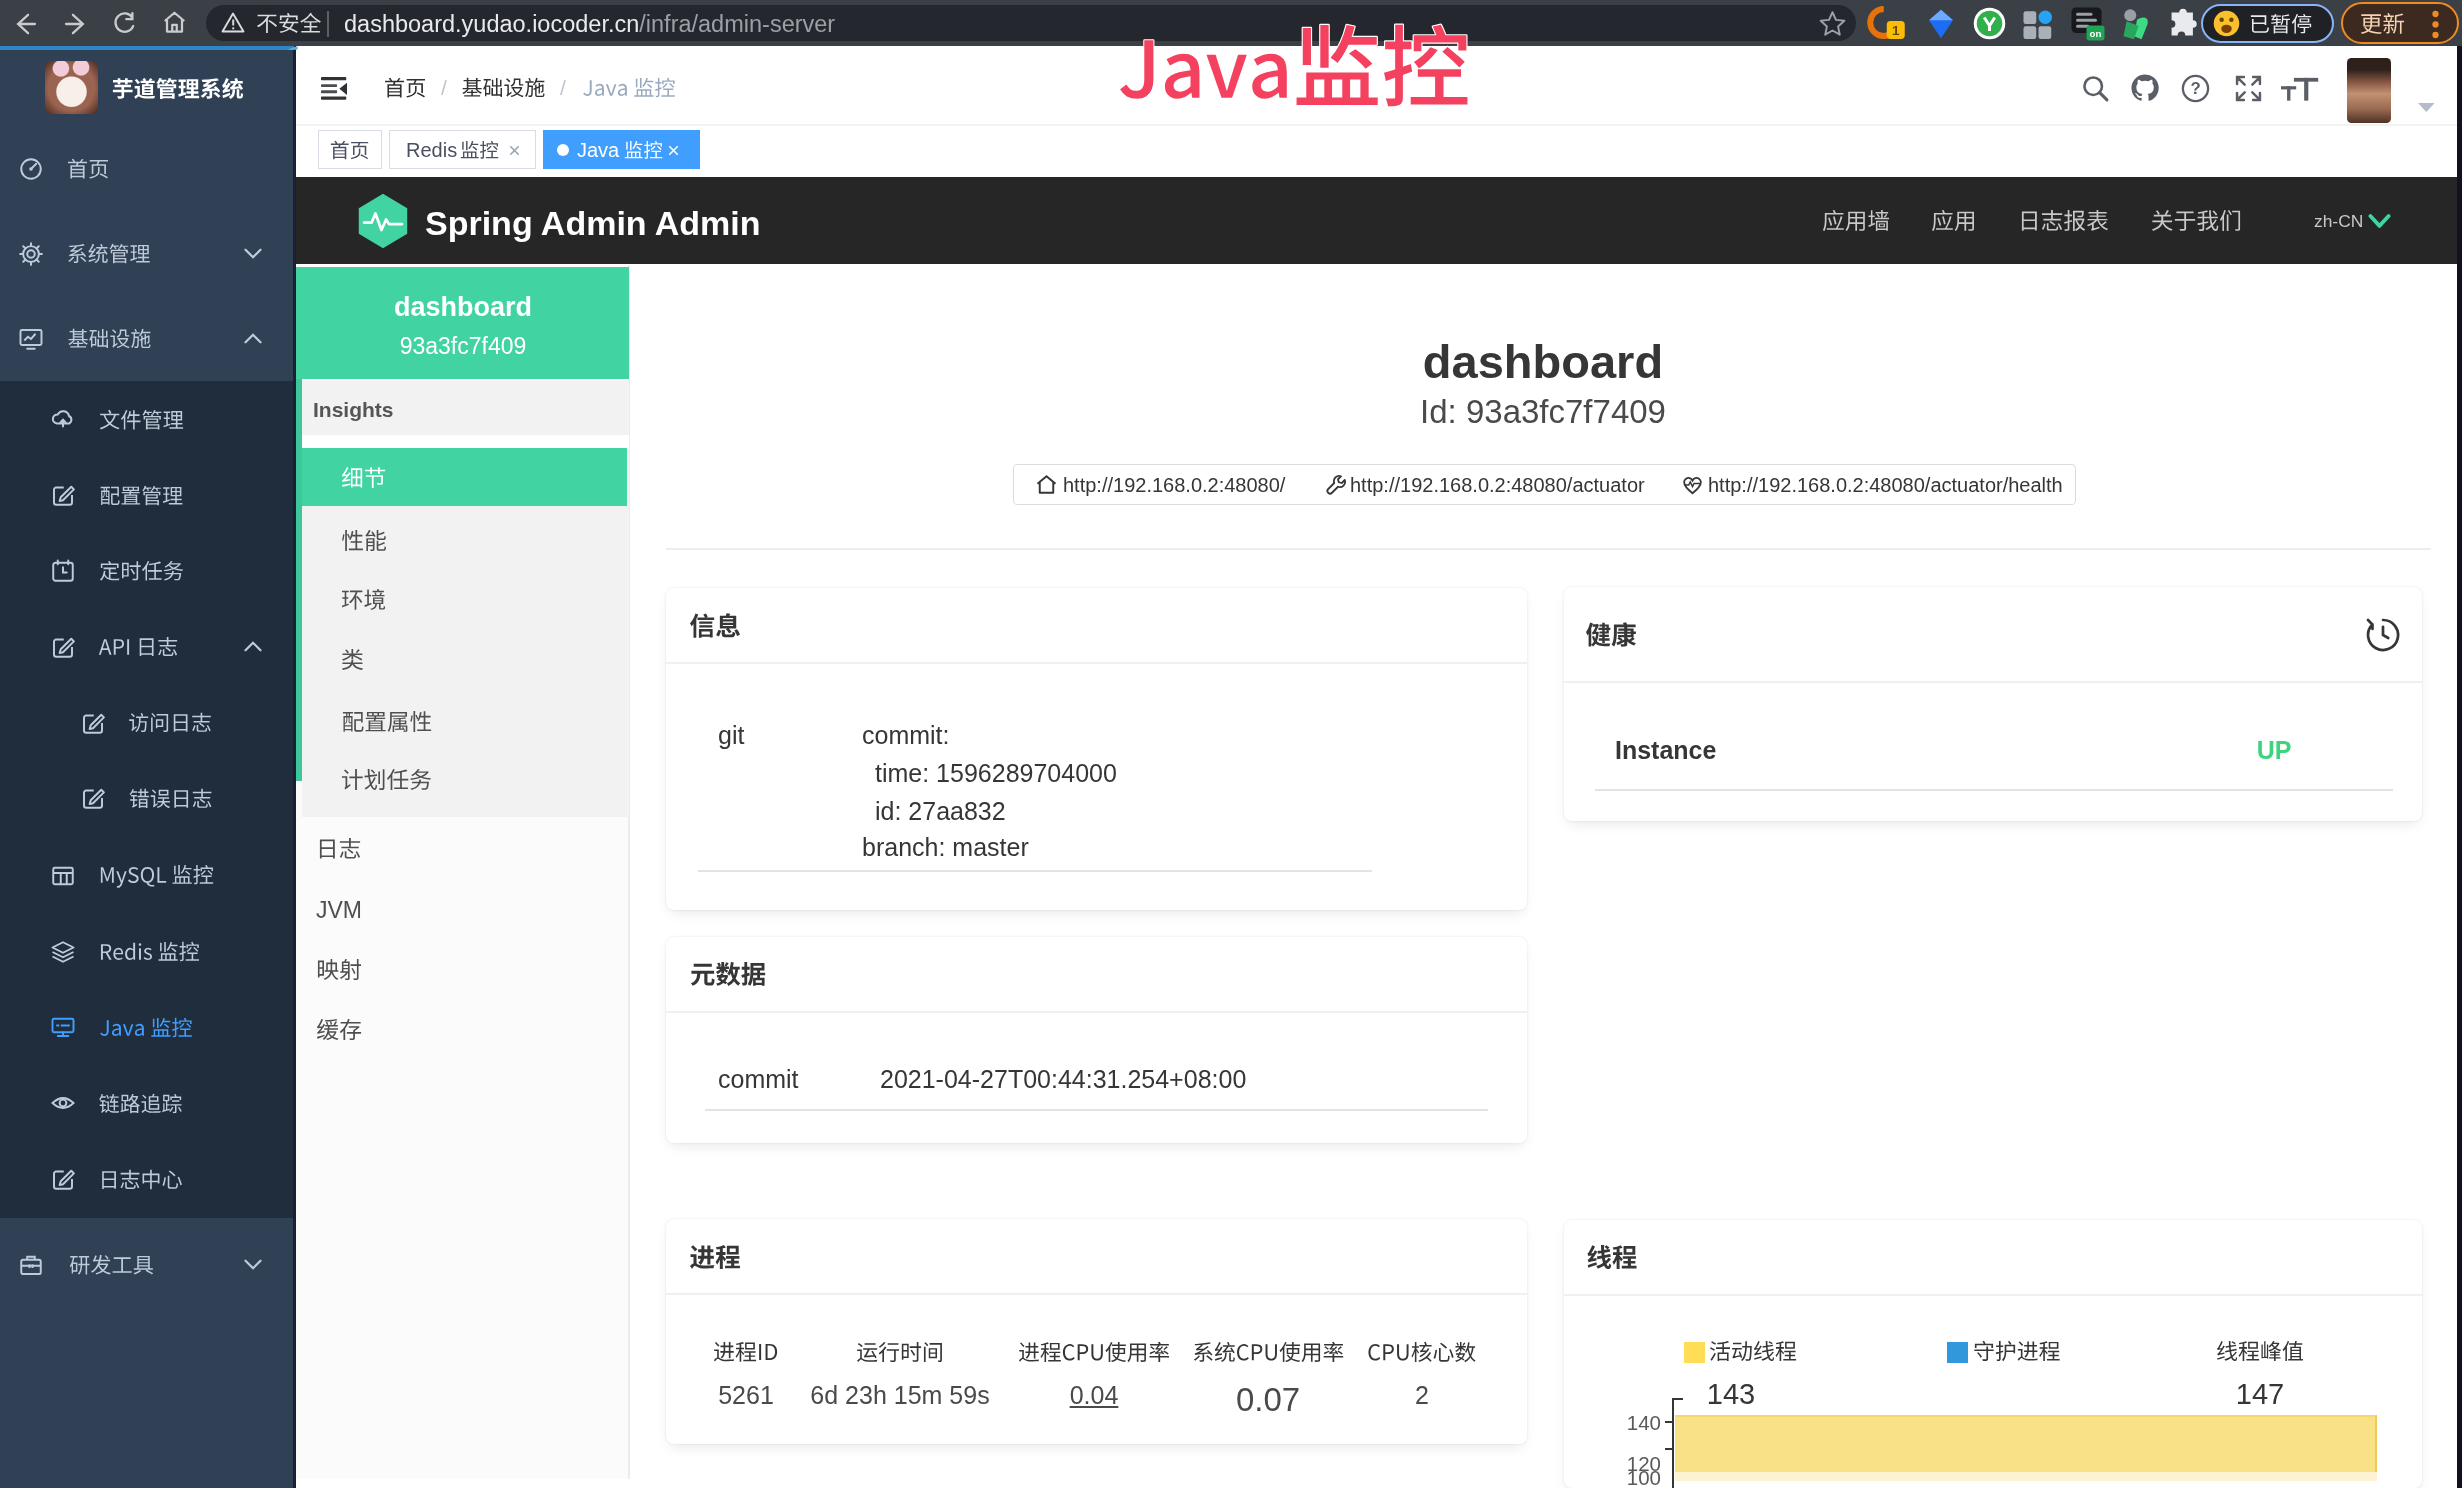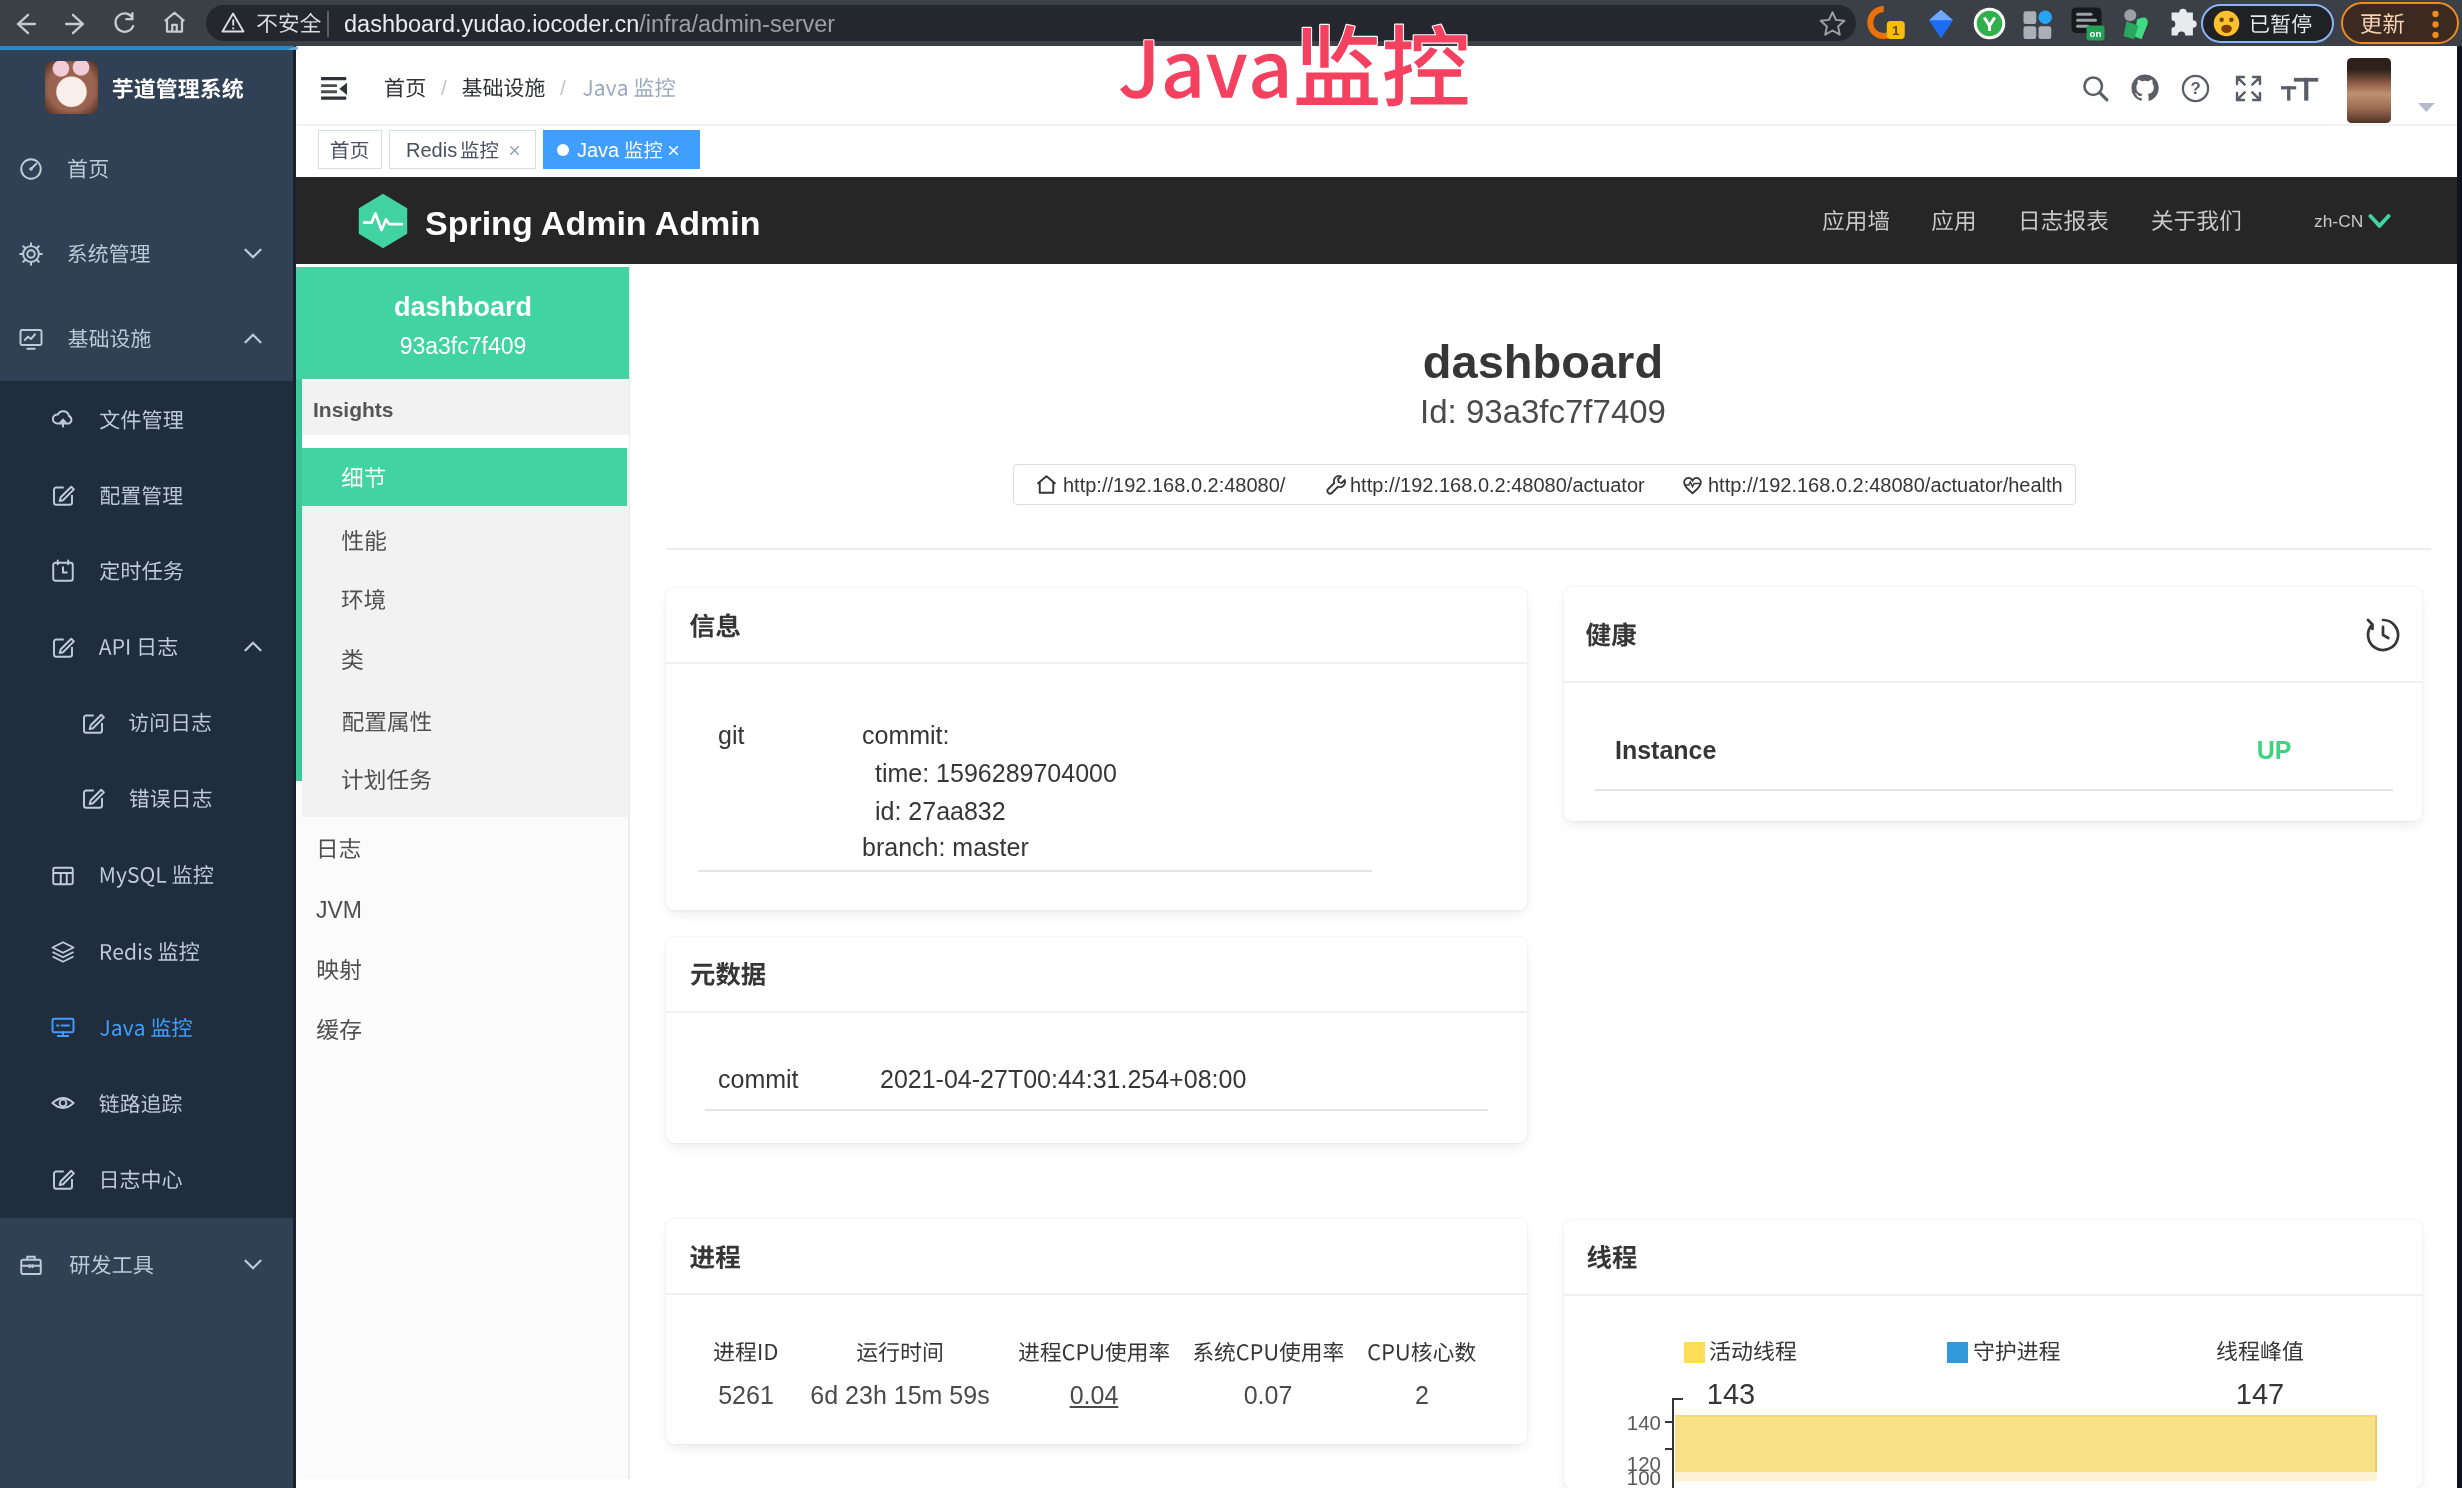--- a/index.html
+++ b/index.html
@@ -414,21 +414,21 @@
   </svg>
 <svg style="position:absolute;left:1192px;top:1341px;" width="153" height="22" viewBox="30 -887 6952 1012">
     <path d="M286 -224 361 -197Q331 -157 293 -117Q255 -77 215 -42Q174 -7 136 20Q129 13 117 4Q105 -6 92 -15Q80 -24 70 -30Q130 -66 188 -118Q246 -170 286 -224ZM636 -190 695 -229Q737 -198 783 -161Q828 -124 869 -88Q909 -52 936 -23L872 22Q848 -6 808 -44Q768 -81 723 -120Q678 -158 636 -190ZM471 -304H547V-19Q547 12 539 29Q530 46 505 56Q480 65 442 67Q404 69 349 69Q346 52 338 31Q329 9 320 -6Q351 -5 377 -4Q404 -3 424 -4Q443 -4 451 -4Q464 -5 467 -8Q471 -12 471 -20ZM803 -833 855 -770Q785 -753 697 -739Q609 -726 513 -716Q416 -706 317 -699Q218 -692 126 -688Q125 -702 119 -721Q113 -740 107 -753Q198 -758 295 -765Q392 -772 485 -782Q579 -792 660 -805Q742 -817 803 -833ZM129 -245Q128 -253 124 -265Q120 -278 115 -291Q111 -305 106 -315Q130 -318 164 -332Q198 -346 245 -369Q271 -381 321 -409Q371 -437 435 -476Q499 -515 567 -562Q636 -609 698 -660L756 -612Q615 -505 469 -421Q324 -338 182 -278V-275Q182 -275 174 -273Q166 -270 155 -266Q145 -261 137 -256Q129 -250 129 -245ZM129 -245 127 -299 178 -326 818 -369Q816 -354 816 -337Q816 -319 817 -308Q668 -297 562 -289Q455 -281 382 -276Q309 -270 264 -266Q218 -261 192 -258Q166 -255 152 -252Q138 -249 129 -245ZM183 -454Q182 -461 179 -473Q175 -486 171 -499Q166 -512 162 -521Q177 -523 195 -534Q214 -545 236 -561Q248 -569 271 -588Q295 -607 325 -633Q355 -659 386 -690Q417 -721 444 -753L508 -717Q443 -650 372 -591Q302 -532 232 -489V-487Q232 -487 225 -484Q217 -481 208 -476Q198 -471 191 -465Q183 -459 183 -454ZM183 -454 183 -505 225 -527 571 -545Q568 -531 566 -513Q564 -496 563 -485Q444 -479 373 -474Q301 -469 263 -466Q226 -463 209 -460Q193 -457 183 -454ZM664 -444 722 -474Q760 -440 800 -400Q839 -360 872 -321Q906 -282 926 -252L866 -216Q847 -247 813 -287Q780 -327 741 -369Q702 -410 664 -444Z M1741 -553 1800 -583Q1827 -548 1856 -507Q1884 -467 1909 -429Q1935 -391 1949 -361L1885 -326Q1872 -355 1848 -394Q1824 -434 1797 -475Q1769 -517 1741 -553ZM1407 -695H1948V-627H1407ZM1698 -352H1772V-36Q1772 -16 1776 -11Q1781 -6 1797 -6Q1802 -6 1816 -6Q1830 -6 1845 -6Q1859 -6 1865 -6Q1876 -6 1882 -16Q1888 -25 1890 -55Q1893 -84 1894 -145Q1905 -135 1924 -127Q1944 -118 1958 -114Q1956 -46 1948 -8Q1939 30 1922 45Q1904 60 1873 60Q1868 60 1855 60Q1843 60 1829 60Q1814 60 1802 60Q1790 60 1785 60Q1750 60 1732 51Q1713 43 1706 22Q1698 1 1698 -36ZM1510 -350H1584Q1581 -266 1571 -199Q1562 -132 1539 -80Q1516 -28 1474 10Q1432 49 1364 77Q1359 67 1352 55Q1344 44 1335 33Q1326 22 1317 16Q1378 -7 1416 -40Q1453 -72 1473 -116Q1493 -160 1500 -218Q1508 -276 1510 -350ZM1412 -347 1410 -404 1453 -429 1856 -462Q1856 -448 1858 -430Q1861 -413 1863 -401Q1749 -390 1672 -383Q1596 -375 1548 -370Q1500 -364 1473 -361Q1447 -357 1434 -354Q1421 -351 1412 -347ZM1595 -824 1664 -842Q1681 -812 1698 -776Q1716 -739 1725 -715L1650 -692Q1642 -718 1626 -755Q1610 -792 1595 -824ZM1412 -347Q1411 -358 1406 -372Q1401 -386 1396 -400Q1391 -414 1387 -421Q1401 -425 1418 -431Q1436 -438 1450 -451Q1461 -461 1482 -488Q1504 -515 1530 -549Q1555 -583 1578 -615Q1601 -647 1614 -666H1704Q1685 -639 1658 -602Q1632 -565 1603 -527Q1574 -488 1547 -454Q1520 -420 1500 -397Q1500 -397 1491 -394Q1482 -391 1469 -386Q1456 -380 1443 -374Q1430 -368 1421 -361Q1412 -354 1412 -347ZM1066 -182Q1064 -190 1060 -204Q1056 -217 1051 -231Q1046 -245 1041 -255Q1058 -258 1076 -276Q1094 -293 1118 -321Q1130 -334 1154 -365Q1179 -396 1208 -439Q1238 -482 1269 -532Q1301 -581 1326 -632L1393 -592Q1334 -490 1263 -393Q1192 -297 1120 -224V-222Q1120 -222 1112 -218Q1103 -214 1093 -208Q1083 -202 1074 -195Q1066 -188 1066 -182ZM1066 -182 1061 -246 1098 -273 1368 -326Q1366 -311 1367 -291Q1368 -272 1369 -260Q1277 -240 1220 -227Q1163 -214 1132 -206Q1102 -198 1088 -192Q1074 -187 1066 -182ZM1060 -423Q1058 -431 1053 -445Q1049 -459 1043 -475Q1038 -490 1033 -500Q1047 -503 1061 -520Q1076 -536 1092 -561Q1102 -574 1118 -602Q1135 -631 1155 -670Q1176 -709 1197 -754Q1218 -799 1234 -844L1310 -809Q1283 -747 1250 -686Q1217 -624 1181 -568Q1145 -512 1108 -467V-465Q1108 -465 1101 -460Q1093 -456 1084 -449Q1074 -443 1067 -436Q1060 -429 1060 -423ZM1060 -423 1058 -480 1095 -504 1282 -524Q1279 -509 1278 -491Q1276 -472 1276 -460Q1212 -451 1172 -446Q1132 -440 1110 -436Q1088 -432 1077 -429Q1066 -426 1060 -423ZM1042 -53Q1083 -64 1135 -79Q1188 -94 1247 -112Q1306 -129 1367 -147L1379 -82Q1295 -55 1211 -28Q1127 -1 1059 21Z M2377 13Q2309 13 2251 -12Q2192 -38 2149 -87Q2106 -136 2082 -207Q2058 -277 2058 -366Q2058 -455 2083 -525Q2107 -596 2151 -645Q2195 -694 2254 -720Q2313 -746 2383 -746Q2450 -746 2501 -719Q2552 -691 2584 -656L2534 -596Q2505 -627 2468 -646Q2431 -665 2384 -665Q2315 -665 2263 -629Q2211 -593 2182 -527Q2153 -460 2153 -369Q2153 -276 2181 -209Q2209 -141 2260 -105Q2311 -68 2381 -68Q2433 -68 2475 -90Q2516 -112 2551 -151L2602 -92Q2559 -42 2504 -14Q2449 13 2377 13Z M2739 0V-733H2948Q3030 -733 3092 -713Q3154 -692 3188 -645Q3222 -598 3222 -518Q3222 -441 3188 -391Q3154 -341 3093 -316Q3032 -292 2952 -292H2831V0ZM2831 -367H2940Q3036 -367 3083 -403Q3130 -439 3130 -518Q3130 -598 3082 -628Q3033 -658 2936 -658H2831Z M3632 13Q3576 13 3528 -3Q3480 -19 3444 -56Q3409 -93 3389 -154Q3369 -215 3369 -302V-733H3461V-300Q3461 -212 3484 -161Q3507 -111 3545 -89Q3584 -68 3632 -68Q3681 -68 3720 -89Q3759 -111 3783 -161Q3806 -212 3806 -300V-733H3895V-302Q3895 -215 3875 -154Q3856 -93 3820 -56Q3784 -19 3736 -3Q3688 13 3632 13Z M4313 -729H4954V-660H4313ZM4412 -499V-349H4849V-499ZM4342 -562H4921V-285H4342ZM4405 -265Q4452 -186 4533 -129Q4615 -72 4724 -36Q4834 -0 4964 14Q4956 22 4947 34Q4938 46 4931 58Q4924 71 4919 82Q4786 62 4675 21Q4564 -21 4480 -87Q4396 -152 4342 -244ZM4591 -836H4664V-394Q4664 -336 4658 -279Q4652 -222 4633 -169Q4614 -116 4576 -69Q4538 -22 4477 17Q4415 56 4322 83Q4317 75 4309 63Q4301 52 4293 40Q4285 28 4276 21Q4366 -2 4424 -35Q4482 -68 4516 -109Q4549 -151 4565 -197Q4581 -244 4586 -294Q4591 -344 4591 -394ZM4270 -842 4340 -820Q4306 -736 4261 -654Q4215 -572 4163 -500Q4110 -428 4055 -372Q4051 -381 4044 -395Q4036 -409 4028 -423Q4020 -437 4013 -446Q4063 -494 4111 -558Q4159 -621 4200 -694Q4241 -766 4270 -842ZM4165 -581 4235 -652 4237 -651V84H4165Z M5188 -770H5835V-698H5188ZM5188 -537H5833V-466H5188ZM5182 -298H5835V-227H5182ZM5145 -770H5219V-407Q5219 -350 5214 -285Q5209 -220 5196 -153Q5182 -87 5155 -26Q5127 35 5082 85Q5077 77 5066 68Q5055 58 5044 49Q5033 40 5024 36Q5066 -11 5090 -66Q5114 -121 5126 -179Q5138 -238 5142 -296Q5145 -354 5145 -407ZM5805 -770H5879V-22Q5879 14 5869 33Q5858 52 5833 62Q5808 71 5763 73Q5718 75 5647 74Q5644 60 5637 39Q5629 17 5621 2Q5656 3 5689 3Q5721 4 5745 3Q5769 3 5778 3Q5793 2 5799 -3Q5805 -8 5805 -22ZM5459 -743H5535V71H5459Z M6452 -284H6532V80H6452ZM6043 -202H6942V-132H6043ZM6063 -750H6933V-681H6063ZM6821 -643 6884 -605Q6850 -570 6809 -537Q6769 -503 6734 -478L6679 -515Q6702 -531 6728 -554Q6754 -576 6779 -599Q6803 -623 6821 -643ZM6543 -443 6599 -466Q6622 -441 6644 -410Q6667 -379 6686 -350Q6705 -321 6716 -297L6656 -270Q6647 -294 6629 -324Q6610 -354 6588 -386Q6566 -417 6543 -443ZM6048 -337Q6095 -357 6161 -388Q6228 -418 6296 -451L6311 -394Q6253 -363 6194 -332Q6136 -301 6086 -277ZM6077 -599 6128 -640Q6155 -624 6184 -605Q6214 -585 6239 -565Q6265 -544 6282 -527L6228 -481Q6213 -498 6188 -519Q6162 -540 6133 -561Q6104 -583 6077 -599ZM6669 -408 6722 -448Q6756 -429 6794 -405Q6832 -380 6866 -356Q6900 -331 6922 -311L6866 -266Q6845 -286 6812 -311Q6779 -336 6741 -362Q6704 -387 6669 -408ZM6330 -483Q6328 -490 6325 -502Q6321 -514 6317 -526Q6313 -538 6309 -547Q6319 -549 6331 -558Q6342 -566 6353 -579Q6362 -588 6381 -612Q6399 -635 6421 -667Q6443 -699 6459 -732L6524 -706Q6492 -652 6452 -604Q6411 -555 6373 -520V-518Q6373 -518 6366 -515Q6360 -512 6352 -506Q6343 -501 6337 -495Q6330 -489 6330 -483ZM6330 -483 6330 -535 6367 -557 6562 -568Q6557 -555 6554 -537Q6550 -519 6548 -508Q6483 -504 6443 -500Q6403 -496 6380 -494Q6358 -491 6347 -488Q6336 -486 6330 -483ZM6310 -284Q6309 -291 6305 -302Q6301 -314 6297 -327Q6293 -339 6289 -349Q6306 -352 6326 -365Q6346 -378 6371 -399Q6385 -410 6412 -435Q6439 -460 6473 -494Q6507 -528 6543 -569Q6579 -609 6610 -650L6671 -615Q6597 -529 6516 -452Q6435 -375 6355 -319V-317Q6355 -317 6349 -314Q6342 -311 6333 -306Q6324 -300 6317 -295Q6310 -289 6310 -284ZM6310 -284 6309 -335 6347 -358 6653 -384Q6652 -370 6652 -353Q6651 -336 6652 -325Q6545 -315 6481 -309Q6417 -302 6383 -298Q6348 -294 6333 -291Q6318 -287 6310 -284ZM6427 -828 6500 -847Q6519 -823 6538 -792Q6556 -762 6566 -739L6490 -715Q6481 -738 6463 -770Q6444 -802 6427 -828Z" fill="#363636"></path>
   </svg>
 <svg style="position:absolute;left:1367px;top:1341px;" width="110" height="22" viewBox="18 -884 4985 1007">
     <path d="M377 13Q309 13 251 -12Q192 -38 149 -87Q106 -136 82 -207Q58 -277 58 -366Q58 -455 83 -525Q107 -596 151 -645Q195 -694 254 -720Q313 -746 383 -746Q450 -746 501 -719Q552 -691 584 -656L534 -596Q505 -627 468 -646Q431 -665 384 -665Q315 -665 263 -629Q211 -593 182 -527Q153 -460 153 -369Q153 -276 181 -209Q209 -141 260 -105Q311 -68 381 -68Q433 -68 475 -90Q516 -112 551 -151L602 -92Q559 -42 504 -14Q449 13 377 13Z M739 0V-733H948Q1030 -733 1092 -713Q1154 -692 1188 -645Q1222 -598 1222 -518Q1222 -441 1188 -391Q1154 -341 1093 -316Q1032 -292 952 -292H831V0ZM831 -367H940Q1036 -367 1083 -403Q1130 -439 1130 -518Q1130 -598 1082 -628Q1033 -658 936 -658H831Z M1632 13Q1576 13 1528 -3Q1480 -19 1444 -56Q1409 -93 1389 -154Q1369 -215 1369 -302V-733H1461V-300Q1461 -212 1484 -161Q1507 -111 1545 -89Q1584 -68 1632 -68Q1681 -68 1720 -89Q1759 -111 1783 -161Q1806 -212 1806 -300V-733H1895V-302Q1895 -215 1875 -154Q1856 -93 1820 -56Q1784 -19 1736 -3Q1688 13 1632 13Z M2687 -123 2741 -167Q2778 -139 2818 -106Q2859 -72 2896 -40Q2932 -7 2955 19L2898 70Q2876 43 2841 10Q2805 -24 2765 -59Q2724 -95 2687 -123ZM2777 -549 2848 -525Q2805 -448 2742 -377Q2678 -305 2600 -245Q2521 -185 2433 -143Q2428 -151 2421 -162Q2414 -173 2406 -183Q2398 -193 2390 -200Q2474 -239 2550 -295Q2625 -350 2683 -416Q2742 -481 2777 -549ZM2850 -370 2928 -342Q2874 -249 2793 -168Q2712 -88 2609 -24Q2505 39 2384 81Q2380 72 2372 60Q2364 49 2355 38Q2347 26 2340 19Q2457 -19 2556 -78Q2656 -136 2732 -211Q2807 -286 2850 -370ZM2393 -703H2949V-634H2393ZM2431 -364Q2429 -374 2425 -387Q2422 -400 2417 -414Q2413 -427 2409 -436Q2424 -439 2443 -445Q2462 -451 2474 -464Q2483 -474 2500 -500Q2518 -525 2538 -557Q2558 -589 2576 -619Q2594 -649 2603 -666H2685Q2670 -641 2649 -607Q2628 -573 2605 -536Q2582 -500 2560 -467Q2539 -434 2523 -411Q2523 -411 2513 -408Q2504 -406 2490 -401Q2477 -396 2463 -390Q2450 -383 2440 -377Q2431 -371 2431 -364ZM2431 -364 2430 -420 2471 -442 2752 -457Q2746 -443 2739 -424Q2732 -405 2729 -394Q2638 -388 2583 -384Q2527 -379 2497 -376Q2467 -373 2453 -370Q2439 -367 2431 -364ZM2605 -822 2675 -844Q2694 -813 2711 -774Q2729 -736 2734 -708L2660 -682Q2654 -710 2639 -750Q2624 -789 2605 -822ZM2050 -647H2369V-577H2050ZM2184 -840H2256V79H2184ZM2185 -602 2231 -586Q2219 -525 2202 -460Q2184 -395 2163 -332Q2141 -270 2116 -216Q2091 -162 2065 -124Q2061 -135 2054 -148Q2047 -162 2039 -175Q2032 -188 2025 -197Q2050 -230 2074 -278Q2098 -325 2120 -380Q2141 -435 2158 -492Q2175 -549 2185 -602ZM2251 -543Q2260 -533 2277 -508Q2294 -482 2314 -452Q2333 -421 2350 -396Q2367 -370 2374 -358L2328 -305Q2320 -324 2305 -353Q2291 -382 2274 -414Q2257 -446 2241 -472Q2226 -499 2216 -515Z M3287 -561H3365V-65Q3365 -30 3378 -19Q3390 -9 3433 -9Q3444 -9 3469 -9Q3495 -9 3526 -9Q3558 -9 3585 -9Q3613 -9 3626 -9Q3657 -9 3673 -25Q3688 -42 3694 -87Q3701 -132 3704 -218Q3714 -211 3727 -204Q3739 -197 3752 -192Q3766 -187 3776 -184Q3771 -89 3758 -36Q3745 18 3715 40Q3686 62 3629 62Q3622 62 3601 62Q3581 62 3554 62Q3527 62 3501 62Q3474 62 3454 62Q3434 62 3427 62Q3373 62 3343 51Q3312 40 3300 12Q3287 -16 3287 -65ZM3127 -486 3199 -472Q3192 -413 3179 -341Q3166 -269 3149 -200Q3132 -130 3112 -76L3036 -108Q3058 -159 3076 -225Q3094 -290 3107 -358Q3120 -427 3127 -486ZM3753 -485 3823 -512Q3852 -452 3879 -384Q3906 -317 3927 -252Q3948 -187 3958 -135L3884 -105Q3874 -157 3854 -223Q3834 -289 3808 -357Q3782 -426 3753 -485ZM3334 -756 3385 -805Q3432 -773 3484 -733Q3536 -694 3582 -655Q3628 -615 3657 -584L3603 -527Q3575 -559 3530 -599Q3485 -639 3433 -681Q3382 -723 3334 -756Z M4062 -323H4446V-260H4062ZM4042 -654H4523V-592H4042ZM4435 -821 4498 -793Q4477 -759 4453 -724Q4429 -689 4409 -664L4360 -688Q4373 -706 4386 -729Q4400 -753 4413 -777Q4426 -802 4435 -821ZM4249 -841H4319V-404H4249ZM4080 -793 4135 -815Q4156 -785 4174 -749Q4193 -713 4199 -686L4142 -661Q4136 -687 4118 -725Q4100 -762 4080 -793ZM4250 -628 4301 -598Q4277 -557 4240 -515Q4202 -473 4159 -437Q4115 -402 4072 -378Q4065 -391 4054 -408Q4042 -425 4031 -435Q4073 -454 4115 -484Q4157 -514 4193 -552Q4229 -590 4250 -628ZM4308 -607Q4322 -600 4348 -583Q4374 -567 4404 -548Q4435 -529 4460 -513Q4485 -497 4495 -489L4453 -435Q4440 -447 4417 -466Q4393 -485 4365 -506Q4337 -527 4312 -545Q4287 -564 4271 -574ZM4604 -646H4940V-576H4604ZM4621 -832 4690 -821Q4675 -725 4653 -637Q4631 -548 4600 -471Q4570 -395 4530 -337Q4525 -343 4514 -352Q4504 -361 4492 -369Q4481 -378 4473 -383Q4512 -436 4541 -507Q4569 -578 4589 -661Q4609 -744 4621 -832ZM4805 -606 4875 -599Q4852 -430 4807 -300Q4762 -171 4684 -77Q4606 18 4485 83Q4481 75 4474 64Q4467 52 4459 40Q4450 29 4443 22Q4558 -34 4631 -121Q4704 -207 4745 -328Q4786 -449 4805 -606ZM4639 -583Q4662 -450 4703 -332Q4745 -214 4809 -126Q4873 -37 4964 12Q4951 22 4937 40Q4922 57 4913 71Q4819 14 4753 -81Q4688 -176 4645 -301Q4603 -427 4577 -572ZM4102 -153 4149 -198Q4201 -178 4258 -151Q4315 -124 4366 -96Q4417 -68 4452 -43L4404 6Q4371 -19 4320 -48Q4269 -78 4212 -105Q4155 -133 4102 -153ZM4421 -323H4434L4446 -326L4487 -309Q4456 -201 4394 -126Q4332 -50 4248 -2Q4165 45 4069 72Q4063 59 4053 41Q4043 24 4033 14Q4122 -7 4201 -48Q4279 -90 4337 -156Q4394 -221 4421 -312ZM4102 -153Q4124 -184 4147 -224Q4170 -264 4190 -307Q4211 -349 4225 -387L4292 -375Q4276 -334 4255 -291Q4234 -248 4212 -209Q4190 -170 4170 -140Z" fill="#363636"></path>
   </svg>
 <div style="position:absolute;left:746px;top:1382px;font-family:'Liberation Sans',sans-serif;font-size:25px;color:#4a4a4a;font-weight:400;line-height:1.08;white-space:nowrap;transform:translateX(-50%);">5261</div>
 <div style="position:absolute;left:900px;top:1382px;font-family:'Liberation Sans',sans-serif;font-size:25px;color:#4a4a4a;font-weight:400;line-height:1.08;white-space:nowrap;transform:translateX(-50%);">6d 23h 15m 59s</div>
 <div style="position:absolute;left:1094px;top:1382px;font-family:'Liberation Sans',sans-serif;font-size:25px;color:#4a4a4a;font-weight:400;line-height:1.08;white-space:nowrap;transform:translateX(-50%);text-decoration:underline;">0.04</div>
-<div style="position:absolute;left:1268px;top:1382px;font-family:'Liberation Sans',sans-serif;font-size:25px;color:#4a4a4a;font-weight:400;line-height:1.08;white-space:nowrap;transform:translateX(-50%);">0.07</div>
+<div style="position:absolute;left:1268px;top:1382px;font-family:'Liberation Sans',sans-serif;font-size:33px;color:#4a4a4a;font-weight:400;line-height:1.08;white-space:nowrap;transform:translateX(-50%);">0.07</div>
 <div style="position:absolute;left:1422px;top:1382px;font-family:'Liberation Sans',sans-serif;font-size:25px;color:#4a4a4a;font-weight:400;line-height:1.08;white-space:nowrap;transform:translateX(-50%);">2</div>
 <div style="position:absolute;left:1564px;top:1220px;width:858px;height:268px;background:#fff;border-radius:7.6px;box-shadow:0 6px 13.7px -4.6px rgba(10,10,10,0.10),0 0 2.3px rgba(10,10,10,0.10);"></div>
 <svg style="position:absolute;left:1586px;top:1244px;" width="52" height="26" viewBox="-4 -893 2014 1023">
     <path d="M81 -169Q78 -180 72 -200Q66 -219 58 -239Q51 -260 44 -274Q64 -278 82 -295Q101 -311 124 -339Q138 -352 161 -383Q185 -414 214 -456Q244 -497 274 -547Q304 -596 329 -647L426 -586Q369 -488 298 -393Q227 -299 155 -227V-225Q155 -225 144 -219Q133 -214 118 -205Q104 -196 92 -187Q81 -177 81 -169ZM81 -169 74 -263 124 -298 395 -343Q392 -320 392 -291Q391 -262 392 -243Q301 -226 244 -214Q187 -201 154 -194Q122 -186 106 -180Q91 -175 81 -169ZM74 -413Q71 -425 65 -445Q58 -465 50 -487Q42 -509 36 -524Q51 -528 66 -543Q80 -558 96 -582Q104 -594 120 -620Q135 -647 154 -683Q173 -720 191 -762Q209 -805 223 -848L335 -794Q310 -738 278 -680Q245 -622 210 -569Q174 -516 138 -474V-470Q138 -470 128 -464Q119 -458 106 -450Q93 -441 83 -431Q74 -421 74 -413ZM74 -413 71 -497 120 -530 301 -543Q296 -521 293 -494Q290 -466 290 -448Q229 -441 190 -437Q152 -432 129 -428Q106 -424 93 -421Q81 -417 74 -413ZM48 -71Q90 -82 146 -99Q201 -115 264 -134Q326 -153 388 -173L407 -74Q321 -43 233 -13Q145 18 72 43ZM432 -619 909 -692 929 -587 451 -511ZM410 -403 935 -498 955 -394 430 -296ZM571 -853H691Q689 -753 694 -653Q699 -553 709 -460Q720 -368 735 -289Q751 -211 770 -152Q789 -93 811 -60Q833 -27 857 -27Q867 -27 873 -37Q880 -46 884 -70Q888 -93 890 -133Q907 -112 931 -94Q955 -76 974 -67Q965 -5 950 29Q934 63 909 76Q883 89 843 89Q792 89 752 51Q713 13 683 -55Q653 -123 631 -213Q610 -303 597 -409Q584 -514 578 -627Q571 -740 571 -853ZM707 -778 777 -840Q797 -829 821 -813Q845 -798 867 -782Q889 -766 903 -753L831 -683Q810 -703 774 -730Q737 -757 707 -778ZM862 -351 963 -306Q906 -216 826 -144Q746 -71 650 -17Q554 38 447 76Q436 53 416 25Q395 -3 375 -24Q476 -53 569 -100Q662 -147 737 -210Q813 -273 862 -351Z M1626 -368H1746V35H1626ZM1427 -412H1947V-309H1427ZM1388 -37H1969V68H1388ZM1451 -226H1923V-125H1451ZM1570 -711V-573H1804V-711ZM1459 -812H1920V-472H1459ZM1185 -756H1301V89H1185ZM1041 -568H1408V-457H1041ZM1191 -523 1261 -493Q1247 -439 1227 -381Q1207 -323 1183 -266Q1159 -210 1132 -160Q1105 -110 1076 -73Q1067 -99 1051 -132Q1034 -164 1020 -187Q1046 -217 1071 -258Q1097 -298 1120 -344Q1143 -390 1161 -436Q1179 -482 1191 -523ZM1340 -839 1421 -747Q1370 -728 1309 -712Q1248 -696 1185 -685Q1121 -673 1063 -665Q1059 -685 1049 -712Q1039 -738 1029 -757Q1084 -766 1142 -779Q1199 -791 1251 -807Q1302 -823 1340 -839ZM1299 -429Q1308 -422 1327 -403Q1345 -385 1366 -363Q1388 -341 1405 -323Q1422 -304 1430 -296L1361 -201Q1352 -220 1338 -244Q1323 -268 1307 -294Q1290 -320 1274 -344Q1258 -367 1246 -382Z" fill="#363636"></path>
   </svg>
 <div style="position:absolute;left:1564px;top:1294px;width:858px;height:1.5px;background:#f0f0f0;"></div>
 <div style="position:absolute;left:1684px;top:1342px;width:20.5px;height:20.5px;background:#ffdd57;"></div>
 <svg style="position:absolute;left:1709px;top:1340px;" width="88" height="22" viewBox="2 -882 4001 1001">
     <path d="M392 -309H891V74H819V-240H462V79H392ZM854 -836 914 -778Q845 -754 757 -736Q668 -718 573 -705Q478 -692 389 -683Q386 -696 380 -715Q373 -734 367 -747Q431 -754 500 -763Q569 -772 634 -784Q699 -795 756 -808Q812 -821 854 -836ZM609 -750H680V-269H609ZM320 -547H957V-475H320ZM440 -32H852V36H440ZM91 -774 133 -827Q164 -813 199 -794Q235 -775 268 -757Q301 -738 322 -724L278 -662Q257 -678 225 -698Q192 -717 157 -738Q122 -758 91 -774ZM42 -499 83 -554Q113 -540 148 -521Q183 -502 215 -484Q248 -466 269 -452L227 -390Q207 -404 175 -423Q143 -442 108 -463Q73 -483 42 -499ZM65 16Q92 -22 126 -76Q159 -129 193 -190Q227 -250 256 -306L311 -257Q285 -204 253 -147Q222 -90 190 -35Q158 20 129 67Z M1507 -609H1909V-537H1507ZM1872 -609H1945Q1945 -609 1945 -602Q1945 -595 1945 -586Q1945 -577 1945 -571Q1940 -416 1935 -309Q1929 -203 1923 -134Q1916 -66 1907 -28Q1898 10 1884 27Q1869 46 1853 54Q1836 62 1812 65Q1789 67 1751 67Q1713 67 1673 64Q1672 48 1666 27Q1660 6 1650 -10Q1692 -6 1728 -5Q1764 -4 1780 -4Q1793 -4 1802 -7Q1812 -10 1819 -19Q1830 -31 1837 -66Q1845 -102 1851 -169Q1857 -235 1862 -339Q1867 -443 1872 -592ZM1653 -823H1727Q1726 -718 1724 -614Q1721 -510 1710 -411Q1700 -311 1678 -221Q1656 -131 1617 -55Q1577 21 1517 79Q1510 70 1500 59Q1490 49 1479 40Q1468 30 1458 25Q1516 -28 1553 -99Q1589 -170 1610 -255Q1630 -340 1639 -434Q1648 -528 1650 -627Q1653 -725 1653 -823ZM1089 -758H1476V-691H1089ZM1054 -520H1494V-451H1054ZM1348 -348 1410 -365Q1429 -320 1449 -269Q1469 -217 1486 -169Q1503 -121 1512 -86L1446 -64Q1438 -100 1421 -149Q1405 -197 1386 -250Q1367 -302 1348 -348ZM1090 -43 1084 -107 1122 -134 1449 -203Q1451 -188 1454 -169Q1457 -150 1460 -138Q1367 -117 1305 -103Q1243 -89 1203 -79Q1164 -70 1142 -63Q1119 -56 1108 -52Q1097 -48 1090 -43ZM1089 -44Q1087 -52 1083 -65Q1079 -77 1074 -91Q1069 -104 1065 -113Q1077 -117 1088 -136Q1098 -154 1111 -183Q1117 -197 1128 -229Q1139 -260 1153 -303Q1167 -346 1180 -396Q1192 -445 1201 -494L1275 -470Q1259 -404 1238 -335Q1216 -265 1192 -202Q1167 -138 1142 -87V-85Q1142 -85 1134 -81Q1126 -77 1115 -70Q1105 -64 1097 -57Q1089 -50 1089 -44Z M2078 -182Q2077 -190 2072 -202Q2068 -215 2064 -228Q2059 -242 2054 -251Q2071 -254 2089 -272Q2107 -289 2130 -317Q2142 -331 2166 -362Q2191 -393 2220 -436Q2250 -479 2281 -529Q2312 -579 2338 -630L2401 -592Q2342 -490 2271 -392Q2201 -295 2130 -222V-220Q2130 -220 2122 -217Q2114 -213 2104 -207Q2094 -201 2086 -195Q2078 -188 2078 -182ZM2078 -182 2075 -243 2111 -269 2384 -318Q2382 -303 2382 -285Q2383 -266 2384 -255Q2290 -236 2233 -224Q2175 -211 2144 -204Q2114 -196 2100 -192Q2086 -187 2078 -182ZM2072 -423Q2070 -431 2066 -444Q2061 -457 2057 -471Q2052 -485 2047 -494Q2061 -497 2075 -514Q2088 -531 2104 -556Q2112 -568 2129 -597Q2145 -625 2165 -664Q2185 -703 2205 -747Q2224 -792 2239 -837L2309 -804Q2284 -743 2253 -681Q2221 -620 2187 -564Q2152 -508 2117 -464V-462Q2117 -462 2111 -458Q2104 -454 2095 -448Q2085 -442 2079 -435Q2072 -429 2072 -423ZM2072 -423 2070 -479 2106 -502 2293 -521Q2290 -506 2288 -488Q2287 -470 2287 -459Q2223 -451 2184 -446Q2144 -440 2122 -436Q2100 -432 2089 -429Q2078 -426 2072 -423ZM2054 -54Q2096 -65 2150 -79Q2204 -93 2265 -110Q2325 -127 2387 -144L2398 -80Q2311 -54 2225 -29Q2139 -4 2070 18ZM2433 -600 2903 -670 2915 -604 2445 -532ZM2413 -385 2931 -481 2943 -415 2425 -317ZM2584 -842H2658Q2658 -724 2663 -616Q2669 -508 2681 -414Q2694 -319 2711 -243Q2729 -166 2752 -111Q2775 -55 2803 -26Q2832 4 2865 4Q2878 4 2887 -5Q2895 -15 2900 -39Q2905 -64 2907 -108Q2918 -95 2934 -84Q2950 -74 2963 -68Q2957 -12 2945 20Q2933 51 2912 64Q2891 77 2857 77Q2807 77 2767 43Q2728 10 2698 -53Q2668 -115 2646 -199Q2625 -284 2612 -387Q2598 -490 2591 -605Q2585 -720 2584 -842ZM2704 -780 2748 -822Q2773 -811 2800 -796Q2828 -781 2852 -766Q2877 -750 2893 -736L2849 -689Q2825 -711 2783 -736Q2742 -762 2704 -780ZM2887 -349 2950 -319Q2895 -233 2815 -161Q2734 -88 2636 -32Q2537 24 2428 62Q2421 48 2407 31Q2394 13 2381 0Q2488 -33 2584 -84Q2681 -135 2759 -202Q2837 -270 2887 -349Z M3644 -369H3718V32H3644ZM3425 -396H3941V-330H3425ZM3381 -13H3963V53H3381ZM3448 -209H3919V-144H3448ZM3532 -733V-549H3834V-733ZM3462 -798H3907V-484H3462ZM3212 -757H3286V78H3212ZM3049 -558H3411V-488H3049ZM3216 -531 3263 -511Q3248 -458 3226 -402Q3204 -345 3178 -289Q3153 -234 3124 -186Q3096 -137 3067 -103Q3061 -118 3050 -138Q3038 -158 3028 -172Q3056 -202 3083 -244Q3110 -286 3136 -335Q3161 -384 3182 -434Q3203 -485 3216 -531ZM3361 -826 3413 -768Q3367 -750 3308 -734Q3249 -718 3187 -707Q3124 -695 3065 -687Q3063 -699 3056 -716Q3049 -732 3043 -744Q3099 -754 3159 -766Q3218 -778 3271 -794Q3324 -809 3361 -826ZM3282 -430Q3292 -421 3312 -402Q3331 -382 3354 -360Q3377 -337 3396 -317Q3414 -297 3422 -288L3377 -229Q3368 -244 3351 -267Q3335 -290 3315 -316Q3295 -342 3277 -364Q3259 -386 3247 -399Z" fill="#363636"></path>
   </svg>

